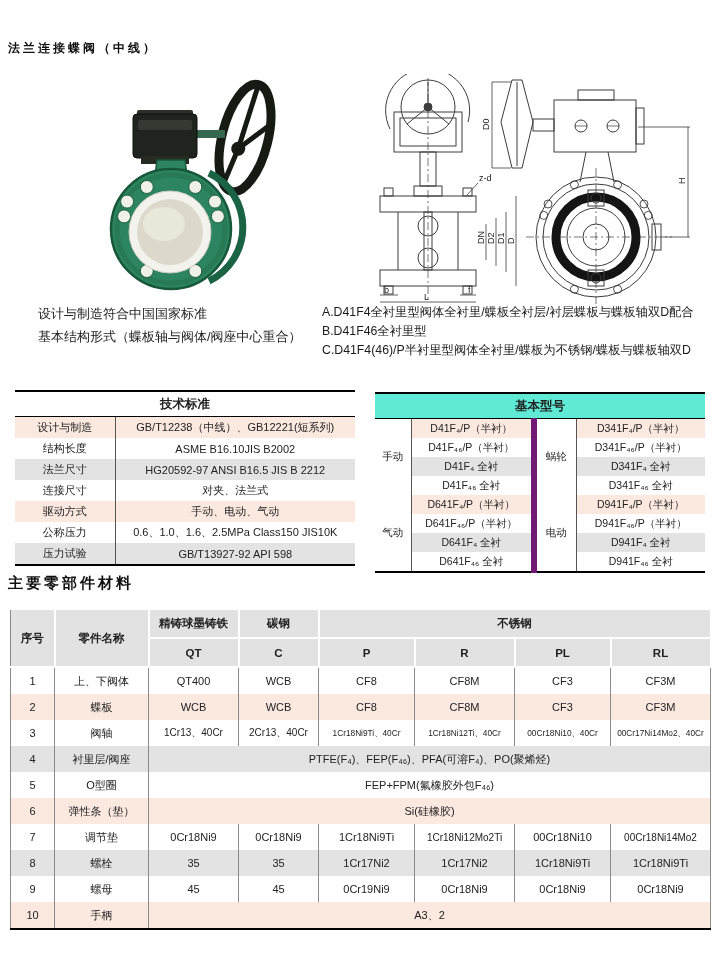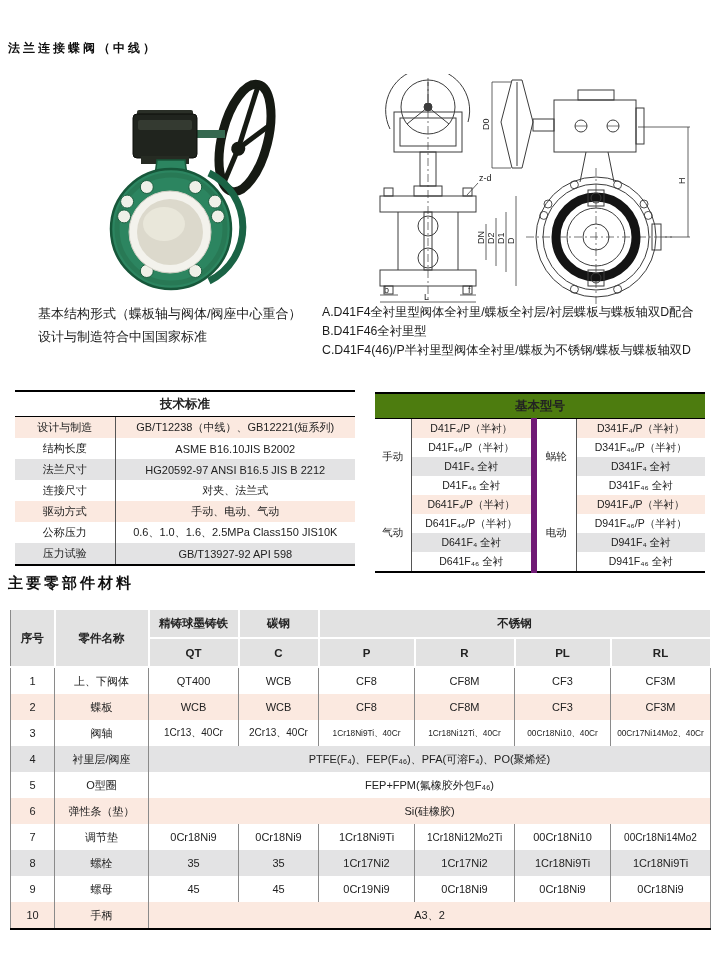--- a/index.html
+++ b/index.html
@@ -15,21 +15,21 @@
   table{border-collapse:collapse;table-layout:fixed;}
   td{overflow:hidden;white-space:nowrap;}
   
   .tech{position:absolute;left:15px;top:390px;width:340px;border-top:2px solid #000;border-bottom:2px solid #000;}
   .tech td{font-size:11px;height:19px;text-align:center;color:#222;}
   .tech tr.title td{font-weight:bold;font-size:12.5px;height:22px;border-bottom:1.5px solid #000;background:#fff;}
   .tech td.lb{border-right:1px solid #555;}
   
   .model{position:absolute;left:375px;top:392px;width:330px;border-top:2px solid #000;border-bottom:2px solid #000;}
   .model td{font-size:10.5px;height:17px;text-align:center;color:#222;}
-  .model tr.title td{font-weight:bold;font-size:12.5px;height:22px;border-bottom:1.5px solid #000;background:#4d7c0f;}
+  .model tr.title td{font-weight:bold;font-size:12.5px;height:22px;border-bottom:1.5px solid #000;background:#5eead4;}
   .model td.drv{background:#fff;border-left:6px solid #701a75;border-right:1px solid #555;}
   .model td.drv.first{border-left:none;}
   
   .parts{position:absolute;left:10px;top:608px;width:700px;border-top:2px solid #000;border-bottom:2px solid #000;border-left:1px solid #8a8a8a;border-right:1px solid #8a8a8a;}
   .parts td{font-size:11px;height:24px;text-align:center;color:#222;border-left:1px solid #8a8a8a;}
   .parts td:first-child{border-left:none;}
   .parts thead td{background:#e2e2e2;font-weight:bold;height:25px;border:2px solid #fff;font-size:11.5px;}
   .parts thead{border-bottom:2px solid #000;}
   .parts td.sm{font-size:8.3px;}
   .parts td.md{font-size:10px;}
@@ -185,22 +185,22 @@
     <text transform="rotate(-90 11 58)" x="11" y="58" stroke="none" fill="#222">D0</text>
     <g stroke-width="0.8">
       <line x1="210" y1="55" x2="210" y2="165"></line>
       <line x1="160" y1="55" x2="212" y2="55"></line>
       <line x1="184" y1="165" x2="212" y2="165"></line>
     </g>
     <text transform="rotate(-90 207 112)" x="207" y="112" stroke="none" fill="#222">H</text>
   </svg>
 
   <div class="notes-left">
+    <div>设计与制造符合中国国家标准</div>
     <div>基本结构形式（蝶板轴与阀体/阀座中心重合）</div>
-    <div>设计与制造符合中国国家标准</div>
   </div>
 
   <div class="notes-right">
     <div>A.D41F4全衬里型阀体全衬里/蝶板全衬层/衬层蝶板与蝶板轴双D配合</div>
     <div>B.D41F46全衬里型</div>
     <div>C.D41F4(46)/P半衬里型阀体全衬里/蝶板为不锈钢/蝶板与蝶板轴双D</div>
   </div>
 
   <table class="tech">
     <colgroup>

